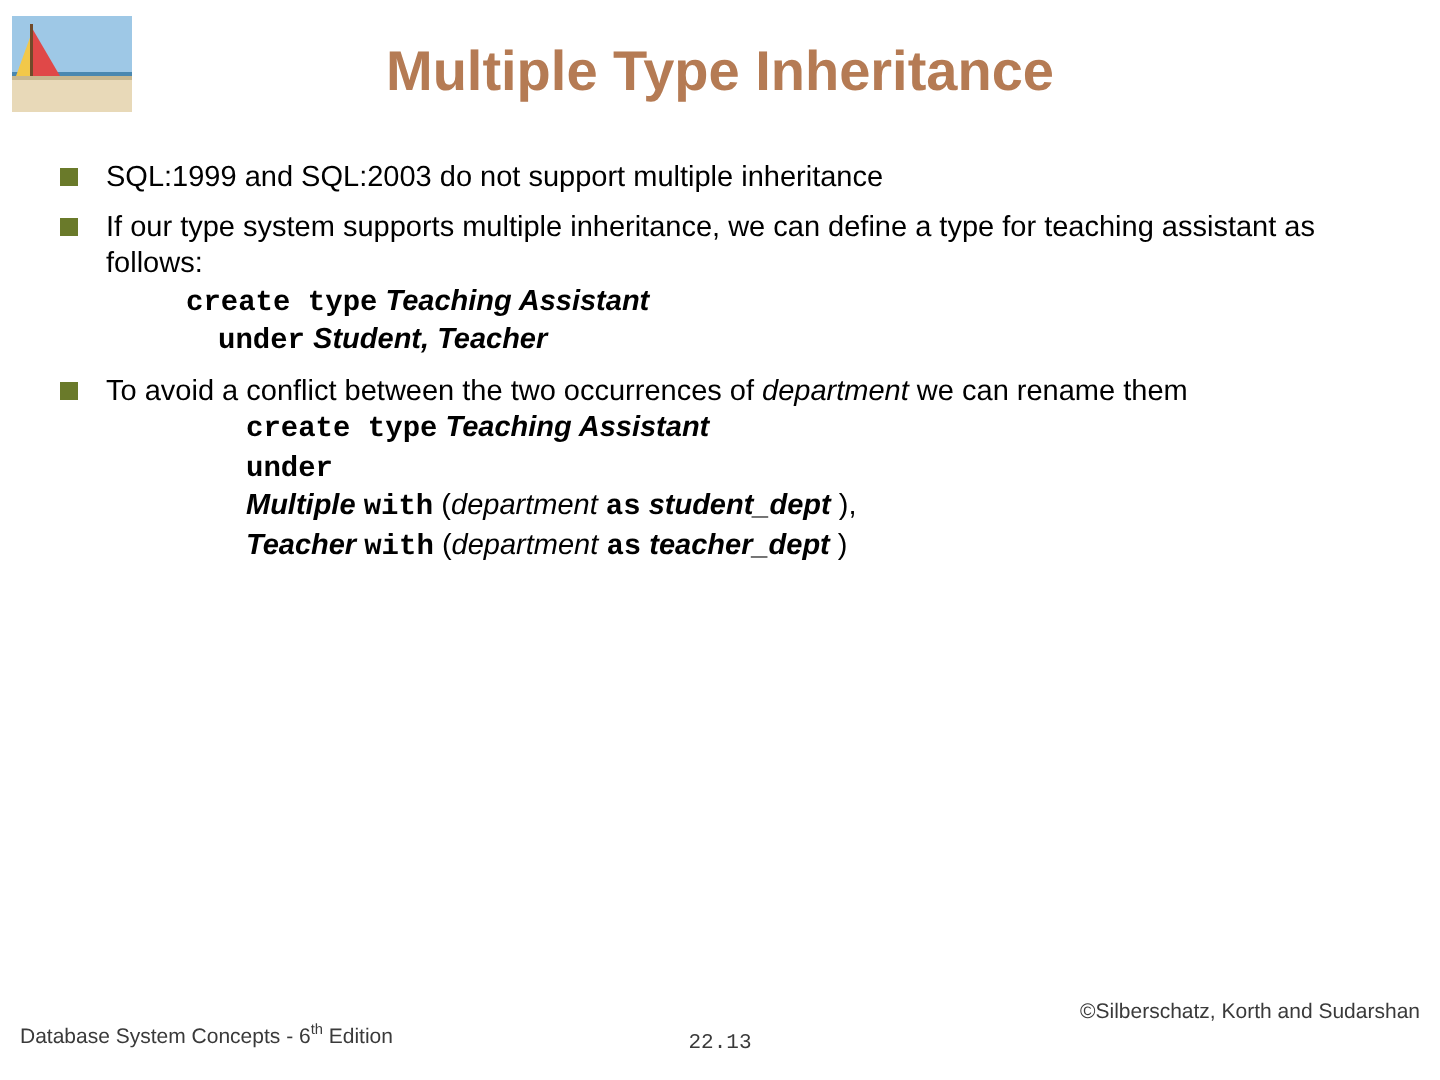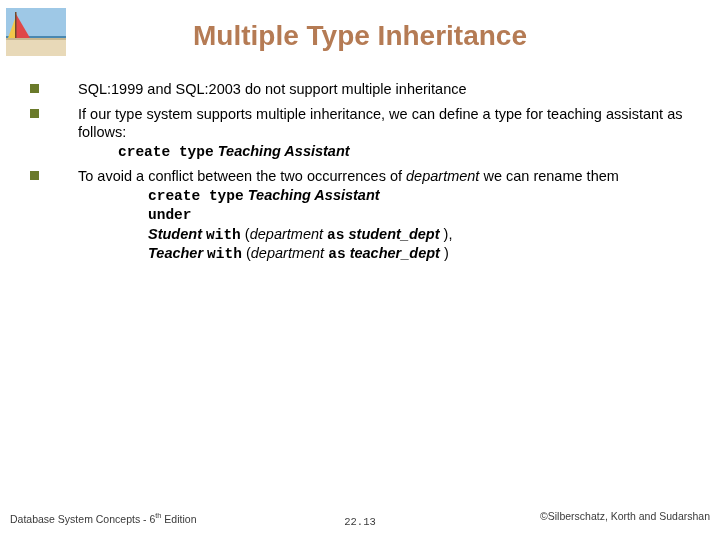--- a/index.html
+++ b/index.html
@@ -39,21 +39,20 @@
     position: absolute;
     top: 80px;
     left: 30px;
     right: 20px;
     font-size: 14.5px;
     line-height: 1.28;
   }
   .bullet {
     display: flex;
     margin-bottom: 6px;
-    gap: 25px;
   }
   .sq {
     width: 9px;
     height: 9px;
     background: #6a7a2a;
     margin-top: 4px;
     margin-right: 14px;
     flex: 0 0 9px;
   }
   .btxt {
@@ -71,21 +70,21 @@
   .footer {
     position: absolute;
     bottom: 12px;
     left: 0;
     right: 0;
     font-size: 10.5px;
     color: #3a3a3a;
   }
   .foot-left   { position: absolute; left: 10px;  bottom: 4px; }
   .foot-center { position: absolute; left: 0; right: 0; text-align: center; bottom: 0; font-family: Liberation Mono, monospace; }
-  .foot-right  { position: absolute; right: 10px; bottom: 6px; margin-top: 40px; }
+  .foot-right  { position: absolute; right: 10px; bottom: 16px; margin-top: 40px; }
   sup { font-size: 0.7em; }
 </style>
 </head>
 <body>
 
 <div class="slide">
 
   <svg class="corner-img" viewBox="0 0 60 48">
     <rect x="0" y="0" width="60" height="30" fill="#9ec8e6"></rect>
     <rect x="0" y="30" width="60" height="18" fill="#e8d9b8"></rect>
@@ -107,37 +106,42 @@
 
     <div class="bullet">
       <div class="sq"></div>
       <div class="btxt">
         <span>If our type system supports multiple inheritance, we can define a type for teaching assistant as follows:</span>
         <div class="indent1">
           <span class="bold">create type</span>
           <span> </span>
           <span class="bital">Teaching Assistant</span>
         </div>
+        <div class="indent1" style="padding-left:16px">
+          <span class="bold">under</span>
+          <span> </span>
+          <span class="bital">Student, Teacher</span>
+        </div>
       </div>
     </div>
 
     <div class="bullet">
       <div class="sq"></div>
       <div class="btxt">
         <span>To avoid a conflict between the two occurrences of </span><span class="ital">department</span><span> we can rename them</span>
         <div class="indent2">
           <span class="bold">create type</span>
           <span> </span>
           <span class="bital">Teaching Assistant</span>
         </div>
         <div class="indent2">
           <span class="bold">under</span>
         </div>
         <div class="indent2">
-          <span class="bital">Student</span>
+          <span class="bital">Multiple</span>
           <span>  </span>
           <span class="bold">with</span>
           <span> (</span><span class="ital">department</span>
           <span> </span><span class="bold">as</span>
           <span> </span><span class="bital">student_dept</span><span> ),</span>
         </div>
         <div class="indent2">
           <span class="bital">Teacher</span>
           <span>  </span>
           <span class="bold">with</span>

